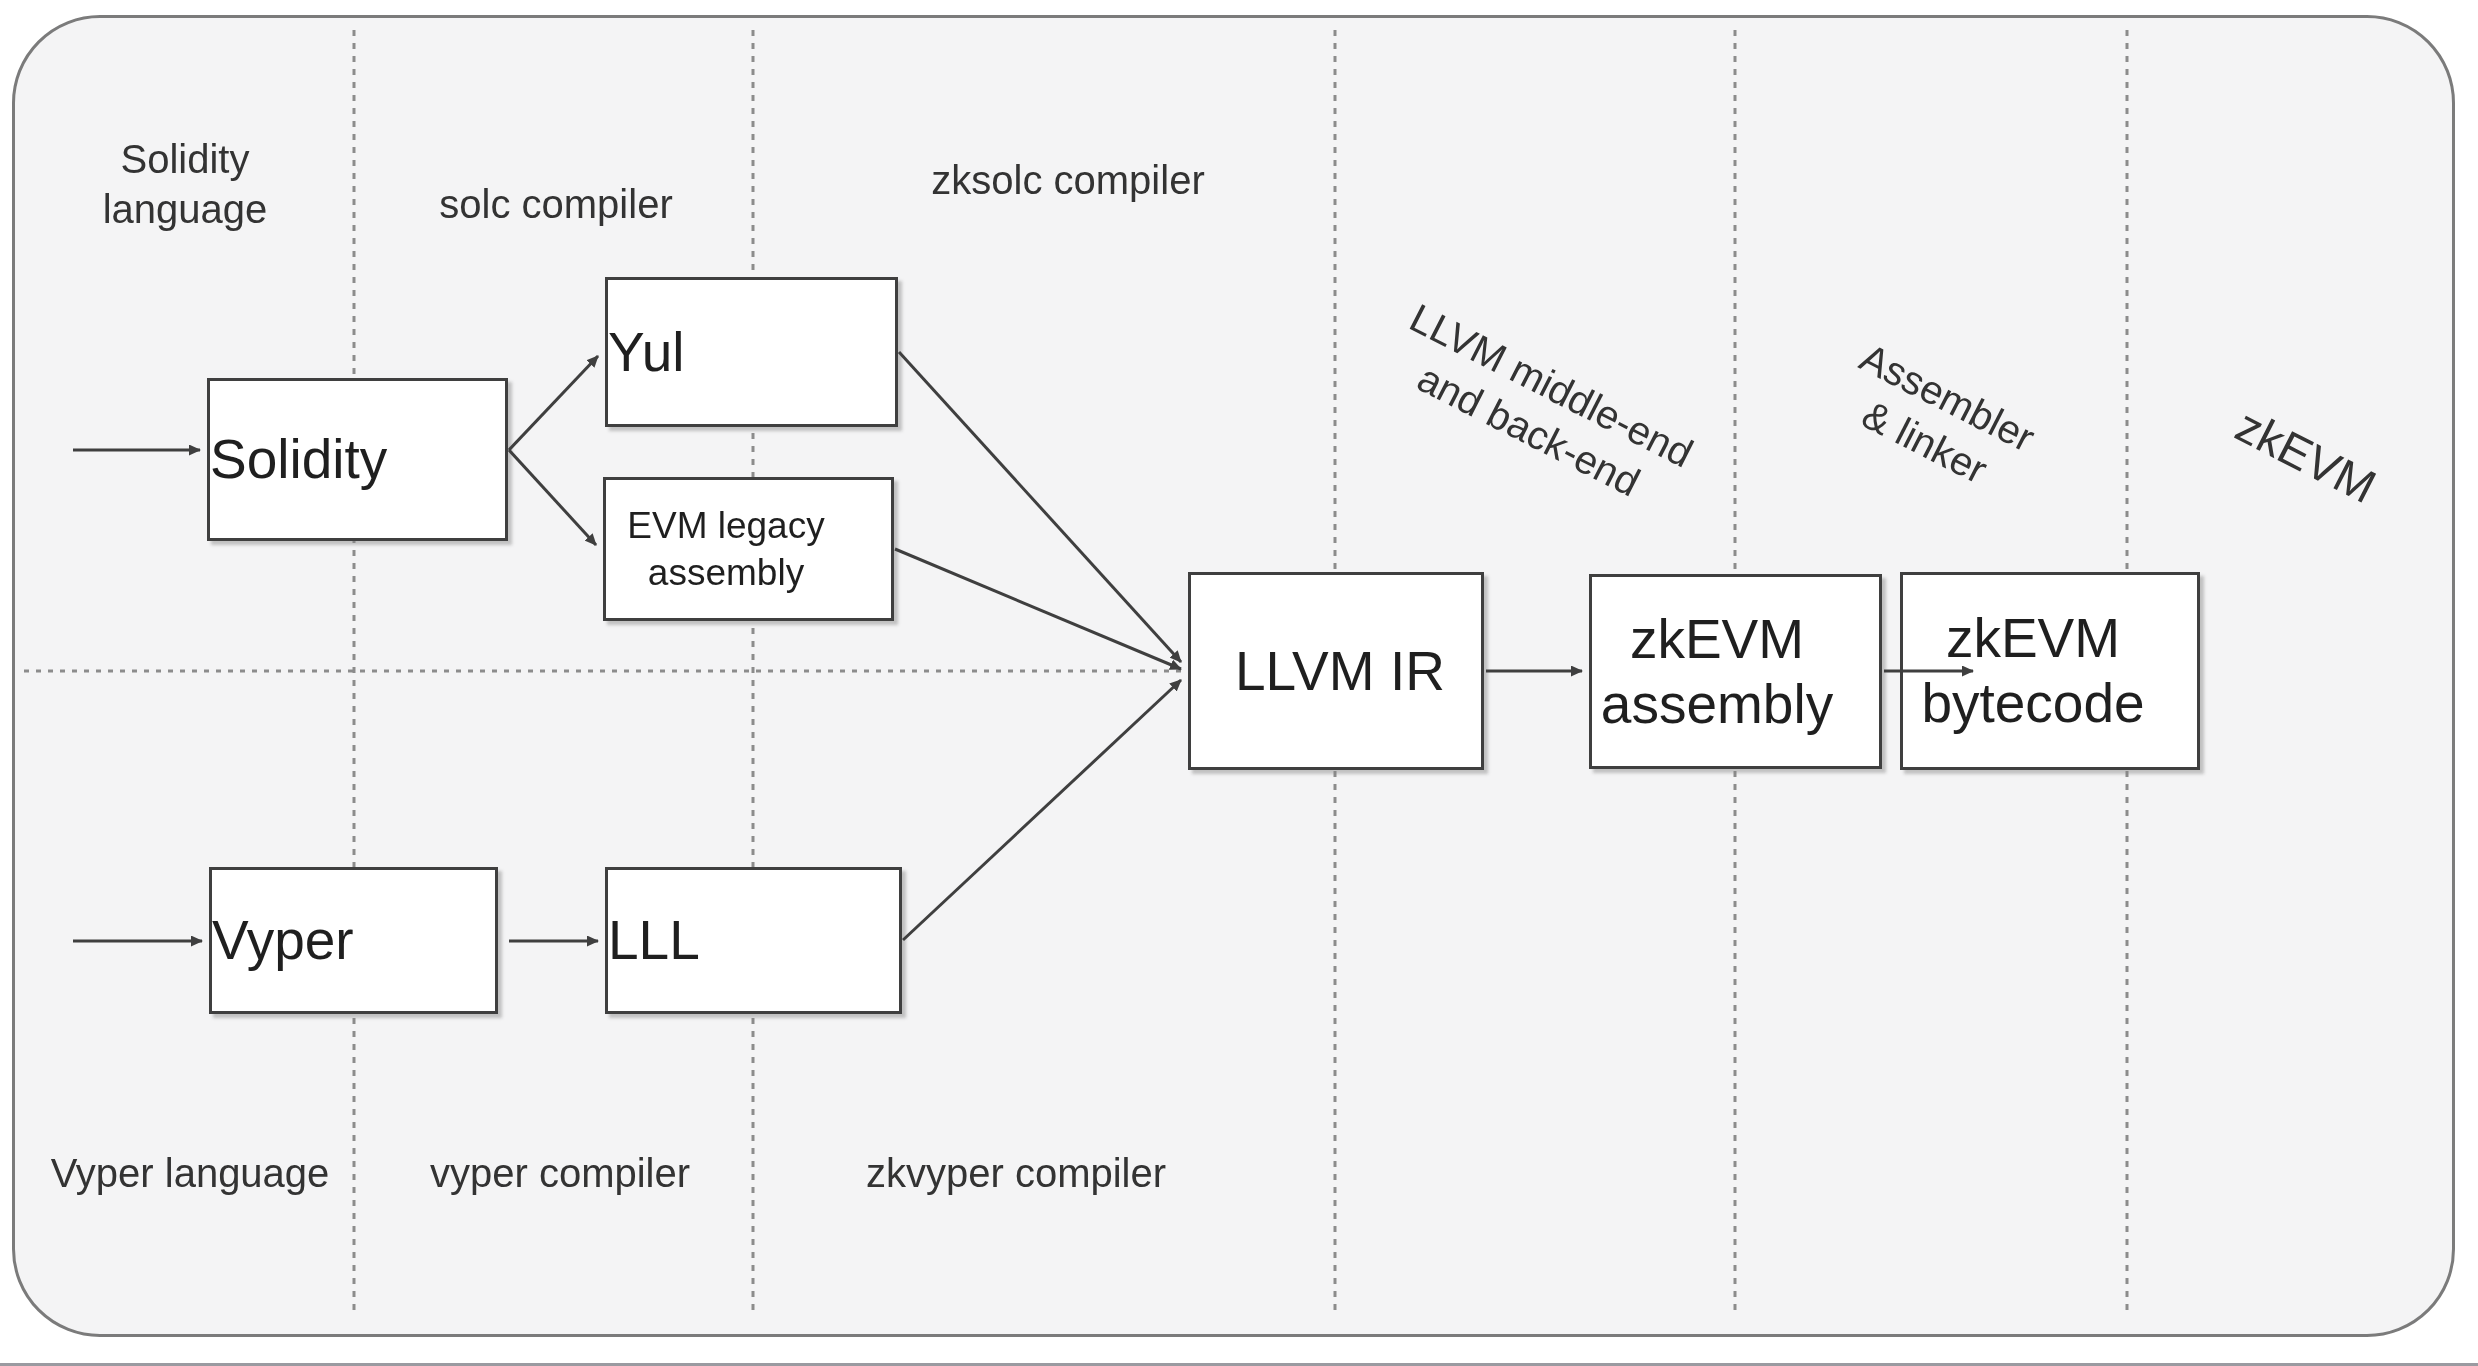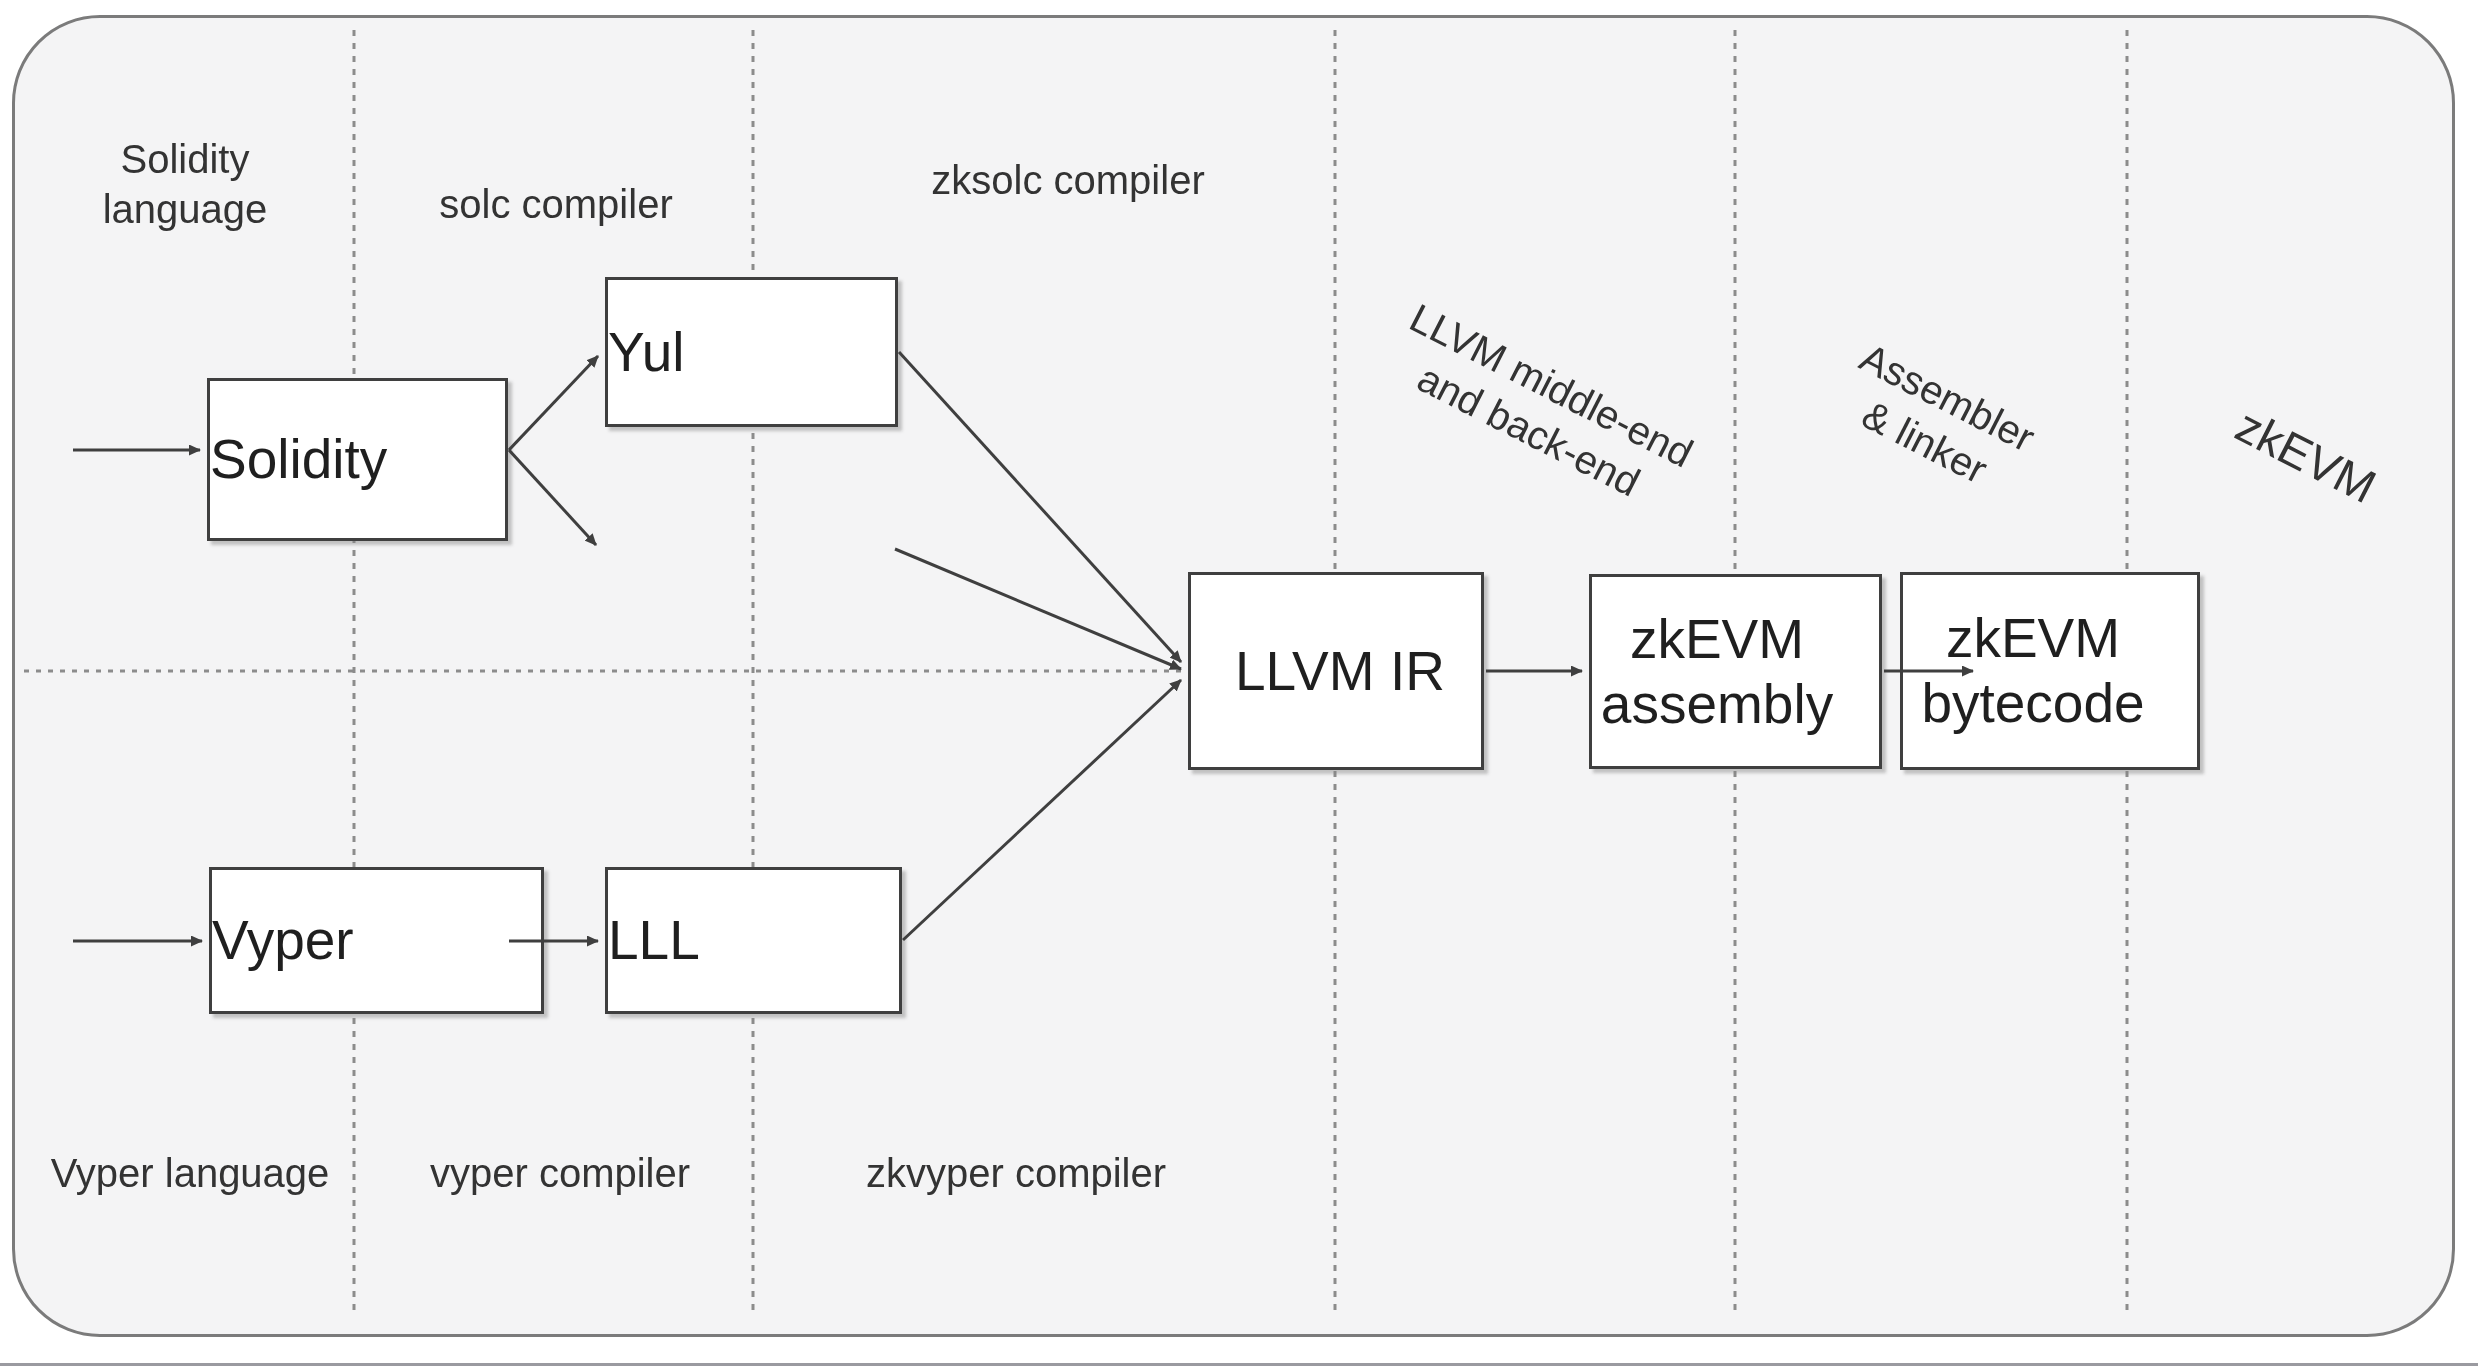--- a/index.html
+++ b/index.html
@@ -41,21 +41,24 @@
     <line x1="2127" y1="30" x2="2127" y2="1312" stroke="#8c8c8c" stroke-width="3" stroke-dasharray="6,7"></line>
     <line x1="24" y1="671" x2="1181" y2="671" stroke="#8c8c8c" stroke-width="3" stroke-dasharray="5,7"></line>
   </svg>
 
   <div class="node" style="left:207px;top:378px;width:301px;height:163px;">
     <span class="lbl">Solidity</span>
   </div>
   <div class="node" style="left:605px;top:277px;width:293px;height:150px;">
     <span class="lbl">Yul</span>
   </div>
-  <div class="node" style="left:209px;top:867px;width:335px;height:147px;">
+  <div class="node" style="left:603px;top:477px;width:291px;height:144px;">
+    <span class="lbl small" style="max-width:240px;">EVM legacy assembly</span>
+  </div>
+  <div class="node" style="left:209px;top:867px;width:289px;height:147px;">
     <span class="lbl">Vyper</span>
   </div>
   <div class="node" style="left:605px;top:867px;width:297px;height:147px;">
     <span class="lbl">LLL</span>
   </div>
   <div class="node" style="left:1188px;top:572px;width:296px;height:198px;padding-left:44px;">
     <span class="lbl">LLVM IR</span>
   </div>
   <div class="node" style="left:1589px;top:574px;width:293px;height:195px;">
     <span class="lbl" style="max-width:250px;">zkEVM assembly</span>

